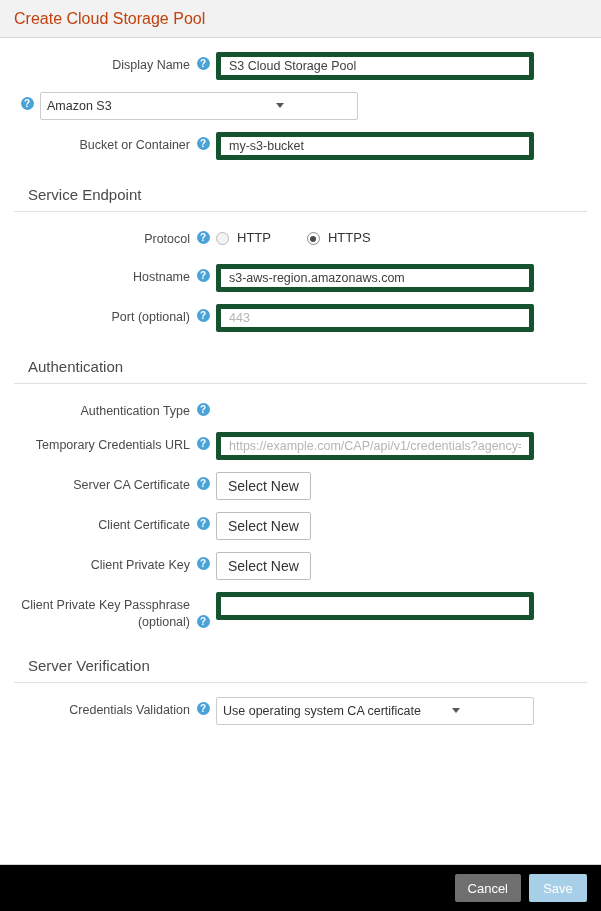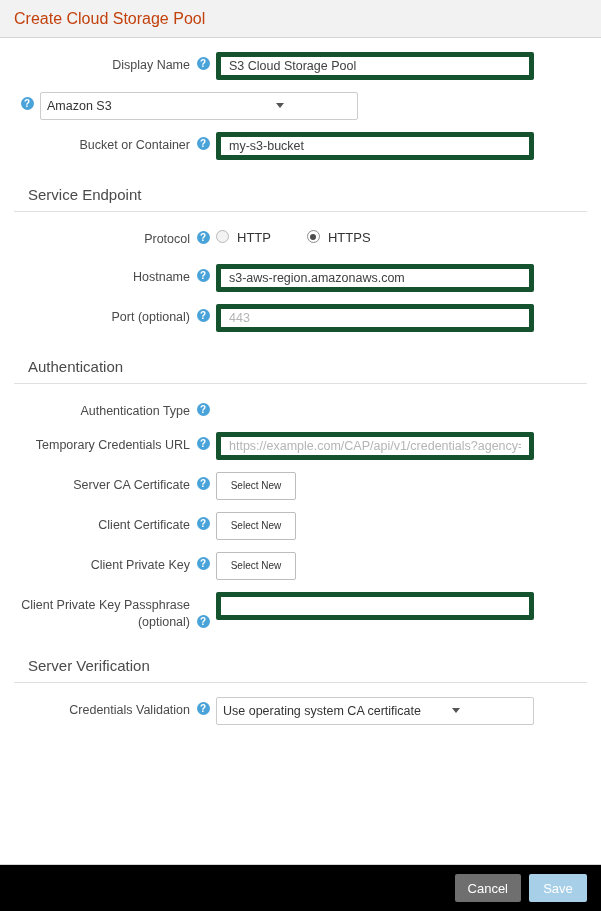--- a/index.html
+++ b/index.html
@@ -148,21 +148,21 @@
     background: #e0e0e0;
     margin: 0 14px 14px 14px;
   }
   .radio-group {
     display: flex;
     align-items: center;
     padding-top: 4px;
   }
   .radio-item {
     display: flex;
-    align-items: flex-start;
+    align-items: flex-end;
     margin-right: 36px;
     cursor: pointer;
   }
   .radio-circle {
     width: 13px;
     height: 13px;
     border-radius: 50%;
     border: 1px solid #b9b9b9;
     background: #f3f3f3;
     display: inline-block;
@@ -189,21 +189,21 @@
     color: #333333;
   }
   .select-new-btn {
     height: 28px;
     min-width: 80px;
     padding: 0 11px;
     border: 1px solid #bdbdbd;
     border-radius: 2px;
     background: #ffffff;
     font-family: "Liberation Sans", sans-serif;
-    font-size: 10px;
+    font-size: 14px;
     color: #333333;
     cursor: pointer;
   }
   .spacer-sm { height: 4px; }
   .dialog-footer {
     flex: 0 0 auto;
     height: 47px;
     background: #000000;
     border-top: 1px solid #d6d6d6;
     display: flex;

